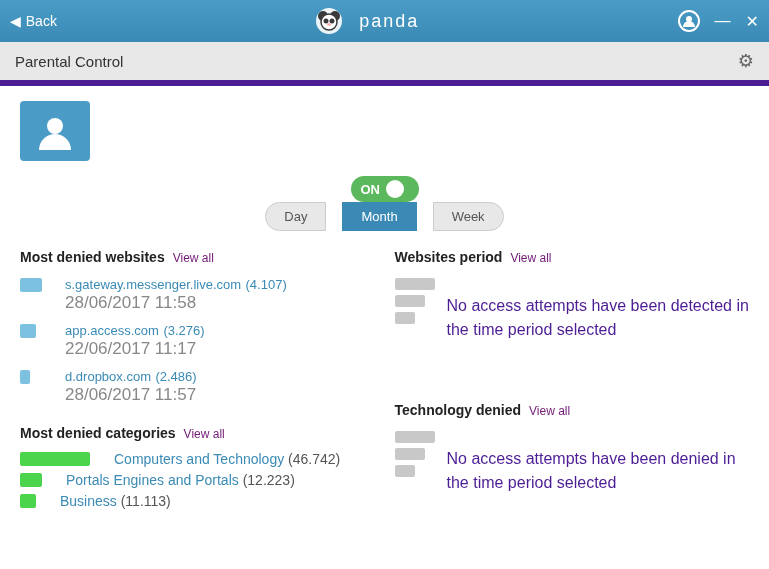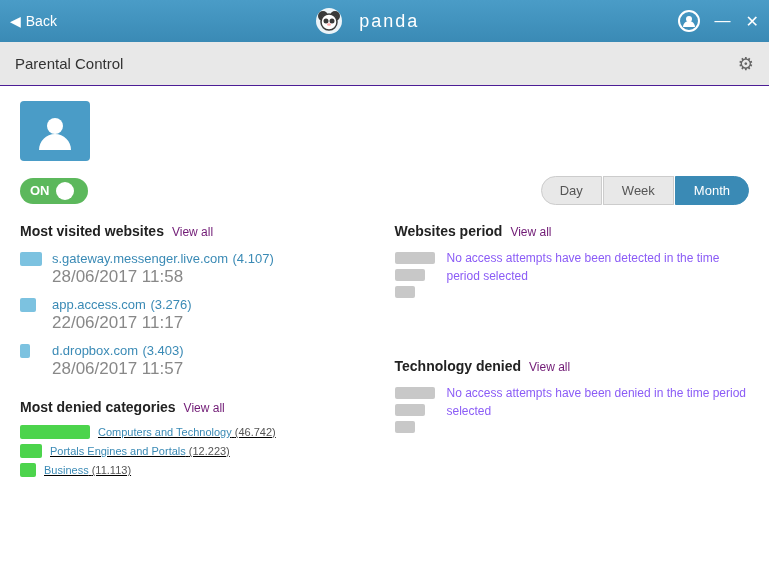--- a/index.html
+++ b/index.html
@@ -50,21 +50,21 @@
     }
 
     
     #toolbar {
       background: #e8e8e8;
       height: 44px;
       display: flex;
       align-items: center;
       justify-content: space-between;
       padding: 8px 15px;
-      border-bottom: 1px solid #4c1d95;
+      border-bottom: 6px solid #4c1d95;
     }
     #toolbar .parental-title {
       font-size: 15px;
       color: #333;
     }
     #toolbar .settings-icon {
       font-size: 18px;
       color: #666;
       cursor: pointer;
     }
@@ -90,20 +90,21 @@
       align-items: center;
       justify-content: center;
     }
 
     
     .controls-row {
       display: flex;
       align-items: center;
       justify-content: space-between;
       margin-bottom: 18px;
+      flex-direction: column;
     }
 
     
     .toggle-on {
       display: flex;
       align-items: center;
       gap: 0;
       background: #5cb85c;
       border-radius: 20px;
       padding: 4px 8px 4px 10px;
@@ -118,21 +119,21 @@
       height: 18px;
       background: white;
       border-radius: 50%;
       margin-left: 6px;
       flex-shrink: 0;
     }
 
     
     .period-buttons {
       display: flex;
-      gap: 1px;
+      gap: 16px;
       align-items: flex-end;
     }
     .period-btn {
       padding: 6px 18px;
       border: 1px solid #ccc;
       background: #e8e8e8;
       color: #555;
       font-size: 13px;
       cursor: pointer;
       outline: none;
@@ -176,21 +177,21 @@
     }
 
     
     .website-list {
       list-style: none;
       margin-bottom: 20px;
     }
     .website-item {
       display: flex;
       align-items: flex-start;
-      gap: 10px;
+      gap: 23px;
       margin-bottom: 8px;
     }
     .website-bar {
       width: 22px;
       margin-top: 3px;
       flex-shrink: 0;
     }
     .website-bar .bar-rect {
       height: 14px;
       background: #7cc2e0;
@@ -215,24 +216,23 @@
       display: block;
     }
 
     
     .category-list {
       list-style: none;
     }
     .category-item {
       display: flex;
       align-items: center;
-      gap: 8px;
+      gap: 24px;
       margin-bottom: 5px;
-      font-size: 11px;
-      text-decoration: underline;
+      font-size: 14px;
     }
     .cat-bar {
       height: 14px;
       border-radius: 2px;
       background: #4cd44c;
       flex-shrink: 0;
     }
     .cat-link {
       color: #3a8ab5;
       text-decoration: none;
@@ -261,23 +261,24 @@
     }
     .denied-bar {
       height: 12px;
       border-radius: 2px;
       background: #c8c8c8;
     }
     .d-bar1 { width: 40px; }
     .d-bar2 { width: 30px; }
     .d-bar3 { width: 20px; }
     .denied-message {
-      font-size: 12px;
-      color: #8b5cf6;
+      font-size: 16px;
+      color: #4c1d95;
       line-height: 1.5;
+      margin-top: 19px;
     }
 
     
     .panda-logo {
       display: flex;
       align-items: center;
       gap: 16px;
     }
   </style>
 </head>
@@ -329,31 +330,31 @@
     </div>
   </div>
 
   <div class="controls-row">
     <div class="toggle-on">
       <span>ON</span>
       <div class="toggle-circle"></div>
     </div>
     <div class="period-buttons">
       <button class="period-btn">Day</button>
+      <button class="period-btn active">Month</button>
       <button class="period-btn">Week</button>
-      <button class="period-btn active">Month</button>
     </div>
   </div>
 
   <div class="sections-row">
 
     <div class="section-left">
 
       <div class="section-header">
-        <span class="section-title">Most visited websites</span>
+        <span class="section-title">Most denied websites</span>
         <a class="view-all-link">View all</a>
       </div>
 
       <ul class="website-list">
         <li class="website-item">
           <div class="website-bar">
             <div class="bar-rect bar-large"></div>
           </div>
           <div class="website-info">
             <span><a class="site-link">s.gateway.messenger.live.com</a>
@@ -370,21 +371,21 @@
             <span class="site-count">(3.276)</span></span>
             <span class="site-date">22/06/2017 11:17</span>
           </div>
         </li>
         <li class="website-item">
           <div class="website-bar">
             <div class="bar-rect bar-small"></div>
           </div>
           <div class="website-info">
             <span><a class="site-link">d.dropbox.com</a>
-            <span class="site-count">(3.403)</span></span>
+            <span class="site-count">(2.486)</span></span>
             <span class="site-date">28/06/2017 11:57</span>
           </div>
         </li>
       </ul>
 
       <div class="section-header">
         <span class="section-title">Most denied categories</span>
         <a class="view-all-link">View all</a>
       </div>
 

